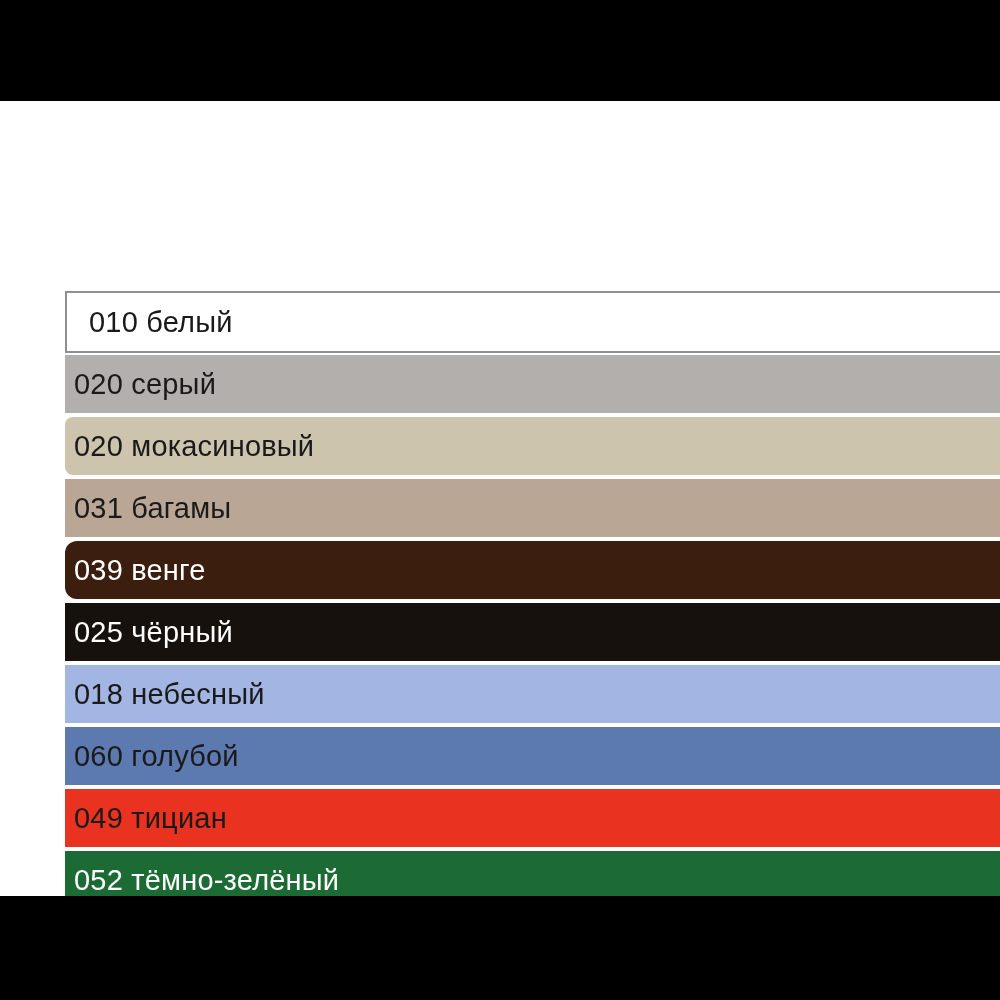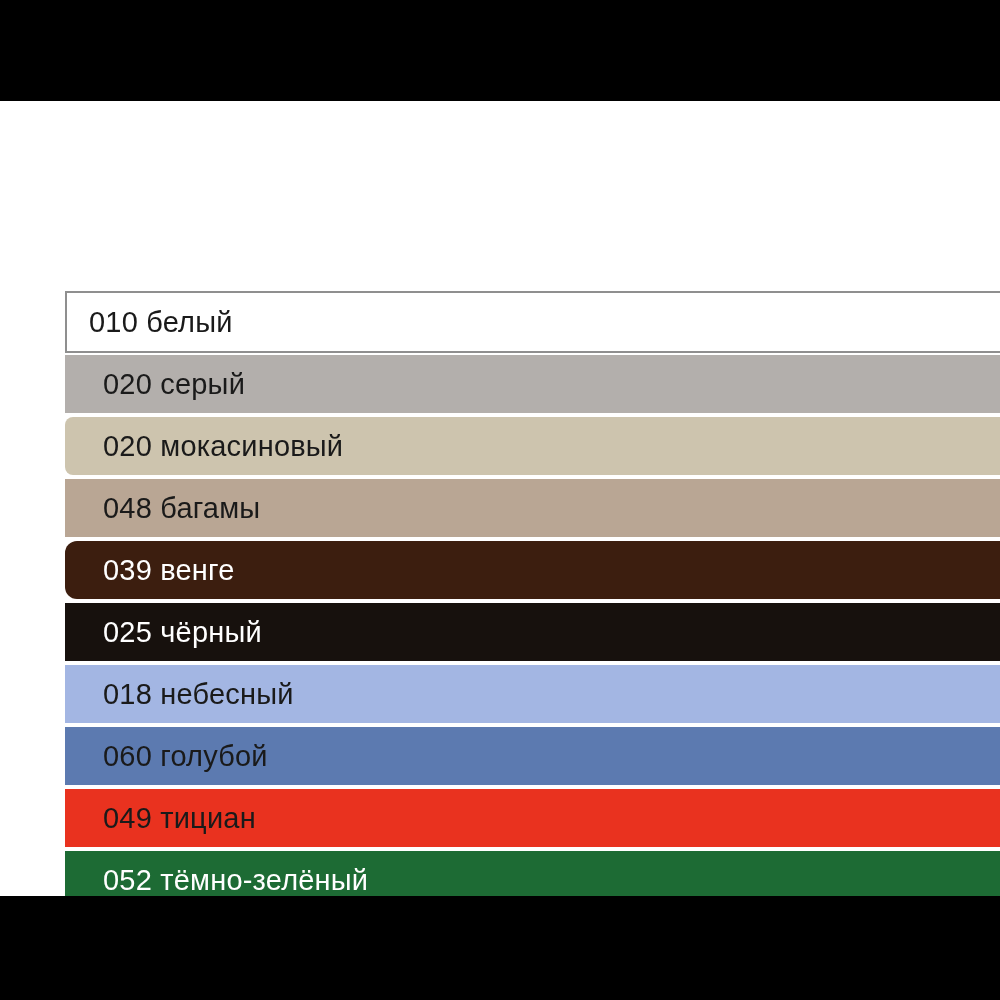--- a/index.html
+++ b/index.html
@@ -50,21 +50,21 @@
     display: flex;
     align-items: center;
     box-sizing: border-box;
   }
   .swatch.bordered {
     border: 2px solid #8f8f8f;
     height: 62px;
     margin-bottom: 2px;
   }
   .swatch-label {
-    padding-left: 38px;
+    padding-left: 9px;
     font-size: 29px;
     line-height: 1;
     letter-spacing: 0.2px;
     white-space: nowrap;
     font-weight: 400;
   }
   .swatch.bordered .swatch-label {
     padding-left: 22px;
   }
 </style>
@@ -80,21 +80,21 @@
         <div class="swatch bordered" style="background: rgb(255, 255, 255); border-color: rgb(143, 143, 143);">
           <span class="swatch-label" style="color: rgb(26, 26, 26);">010 белый</span>
         </div>
         <div class="swatch" style="background: rgb(179, 175, 172);">
           <span class="swatch-label" style="color: rgb(26, 26, 26);">020 серый</span>
         </div>
         <div class="swatch" style="background: rgb(205, 196, 174); border-radius: 8px;">
           <span class="swatch-label" style="color: rgb(26, 26, 26);">020 мокасиновый</span>
         </div>
         <div class="swatch" style="background: rgb(185, 166, 148);">
-          <span class="swatch-label" style="color: rgb(26, 26, 26);">048 багамы</span>
+          <span class="swatch-label" style="color: rgb(26, 26, 26);">031 багамы</span>
         </div>
         <div class="swatch" style="background: rgb(60, 30, 15); border-radius: 12px;">
           <span class="swatch-label" style="color: rgb(255, 255, 255);">039 венге</span>
         </div>
         <div class="swatch" style="background: rgb(23, 17, 13);">
           <span class="swatch-label" style="color: rgb(255, 255, 255); text-align: center;">025 чёрный</span>
         </div>
         <div class="swatch" style="background: rgb(163, 182, 227);">
           <span class="swatch-label" style="color: rgb(26, 26, 26);">018 небесный</span>
         </div>

